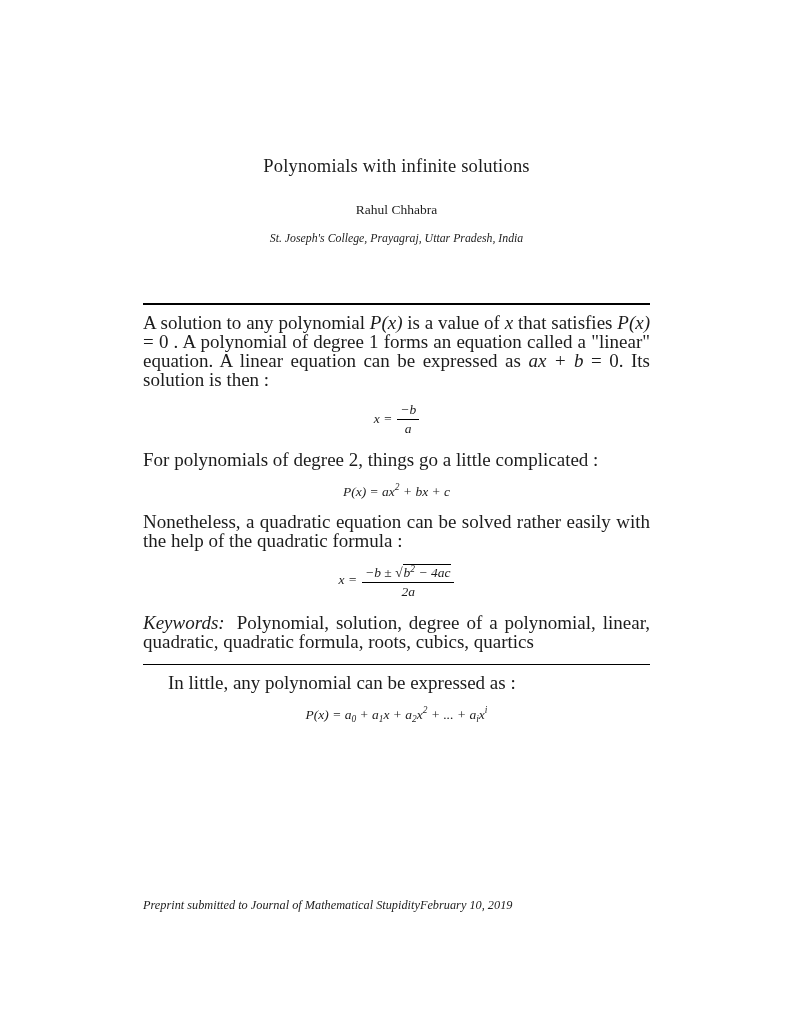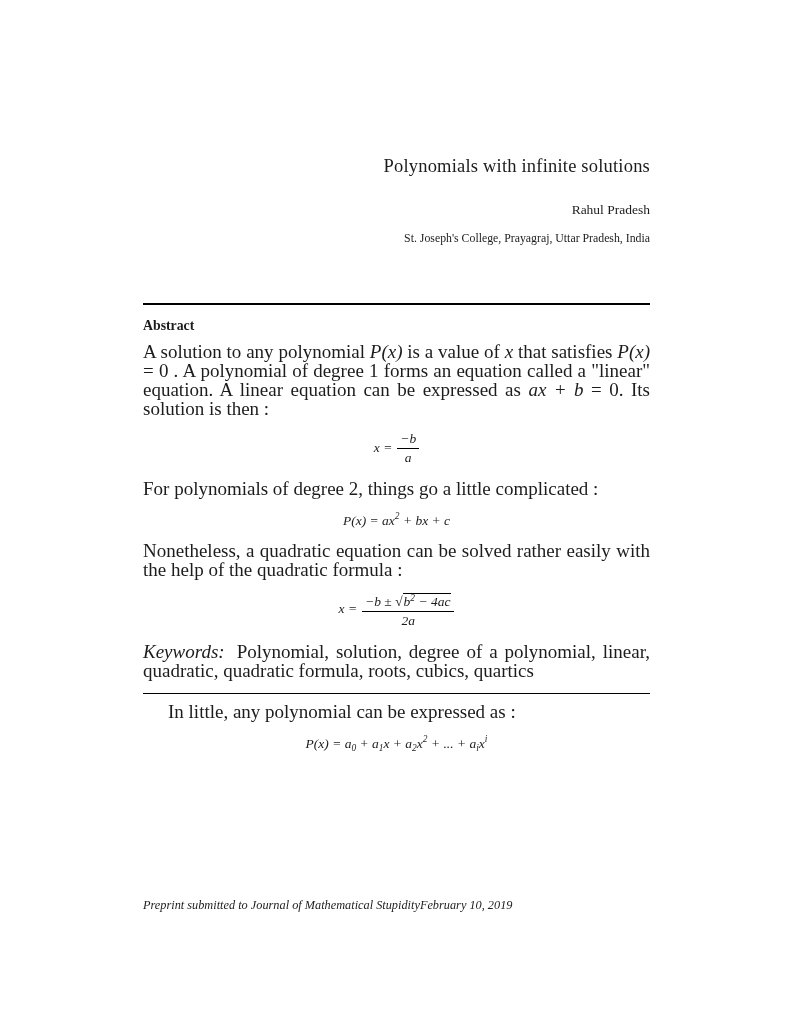--- a/index.html
+++ b/index.html
@@ -8,24 +8,24 @@
     width:794px;height:1028px;
     background:#ffffff;
     color:#1c1c1c;
     font-family:"Liberation Serif","DejaVu Serif",serif;
     overflow:hidden;
   }
   .content{
     position:absolute;
     left:143px;top:0;width:507px;
   }
-  .title-block{ text-align:right; padding-top:156px; }
+  .title-block{ text-align:center; padding-top:156px; }
   .doc-title{ font-size:18.5px; font-weight:normal; margin:0; letter-spacing:0.2px; }
   .doc-author{ font-size:13.5px; margin-top:25px; }
-  .doc-affiliation{ font-size:11.8px; margin-top:13px; }
+  .doc-affiliation{ font-size:11.8px; font-style:italic; margin-top:13px; }
   .rule{ border:none; height:1.6px; background:#000; margin:0; }
   .rule1{ margin-top:57px; }
   .rule2{ margin-top:13px; }
   .abstract-heading{ font-size:13.8px; font-weight:bold; margin-top:13px; }
   p.body-text{
     font-size:19px; line-height:19px; text-align:justify; margin:8px 0 0 0;
   }
   p.spaced{ margin-top:12px; }
   .equation{
     font-size:13.5px; font-style:italic; text-align:center;
@@ -51,27 +51,26 @@
   i{ font-style:italic; }
 </style>
 </head>
 <body>
 
 <div class="page">
   <div class="content">
 
     <div class="title-block">
       <h1 class="doc-title">Polynomials with infinite solutions</h1>
-      <div class="doc-author">Rahul Pradesh</div>
+      <div class="doc-author">Rahul Chhabra</div>
       <div class="doc-affiliation">St. Joseph's College, Prayagraj, Uttar Pradesh, India</div>
     </div>
 
     <hr class="rule rule1">
 
-    <div class="abstract-heading">Abstract</div>
 
     <p class="body-text">A solution to any polynomial <i>P(x)</i> is a value of <i>x</i> that satisfies <i>P(x)</i> = 0 . A polynomial of degree 1 forms an equation called a "linear" equation. A linear equation can be expressed as <i>ax + b</i> = 0. Its solution is then :</p>
 
     <div class="equation">
       <span>x =</span><span class="frac"><span class="num">−b</span><span class="den">a</span></span>
     </div>
 
     <p class="body-text spaced">For polynomials of degree 2, things go a little complicated :</p>
 
     <div class="equation">P(x) = ax<sup>2</sup> + bx + c</div>

